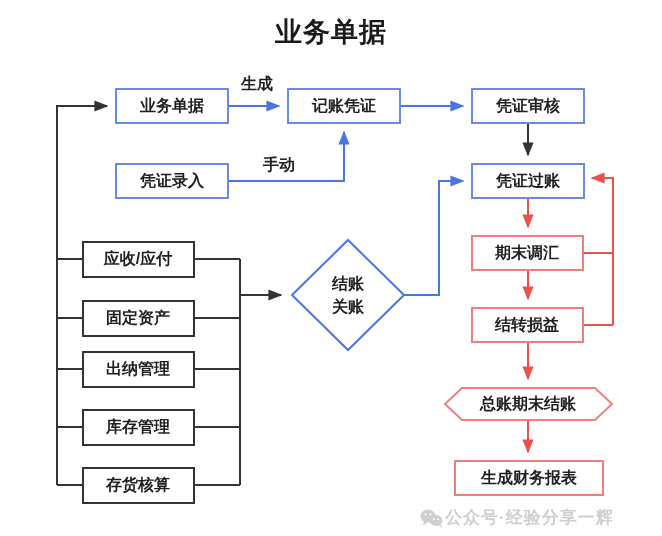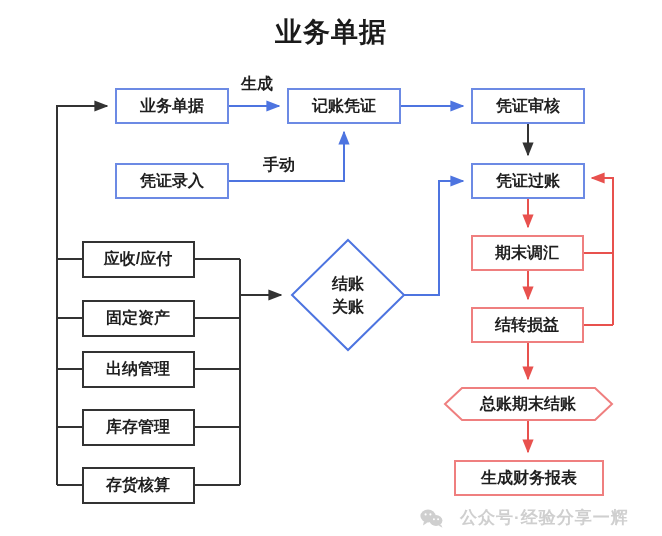--- a/index.html
+++ b/index.html
@@ -48,21 +48,21 @@
     fill: #1f1f1f;
     text-anchor: middle;
     dominant-baseline: middle;
   }
   .watermark {
     position: absolute;
     left: 420px;
     top: 506px;
     display: flex;
     align-items: center;
-    gap: 16px;
+    gap: 1px;
     color: #cfcfcf;
     font-size: 17px;
     font-weight: bold;
     letter-spacing: 1px;
     user-select: none;
   }
   .wm-icon { display: block; }
 </style>
 </head>
 <body>

